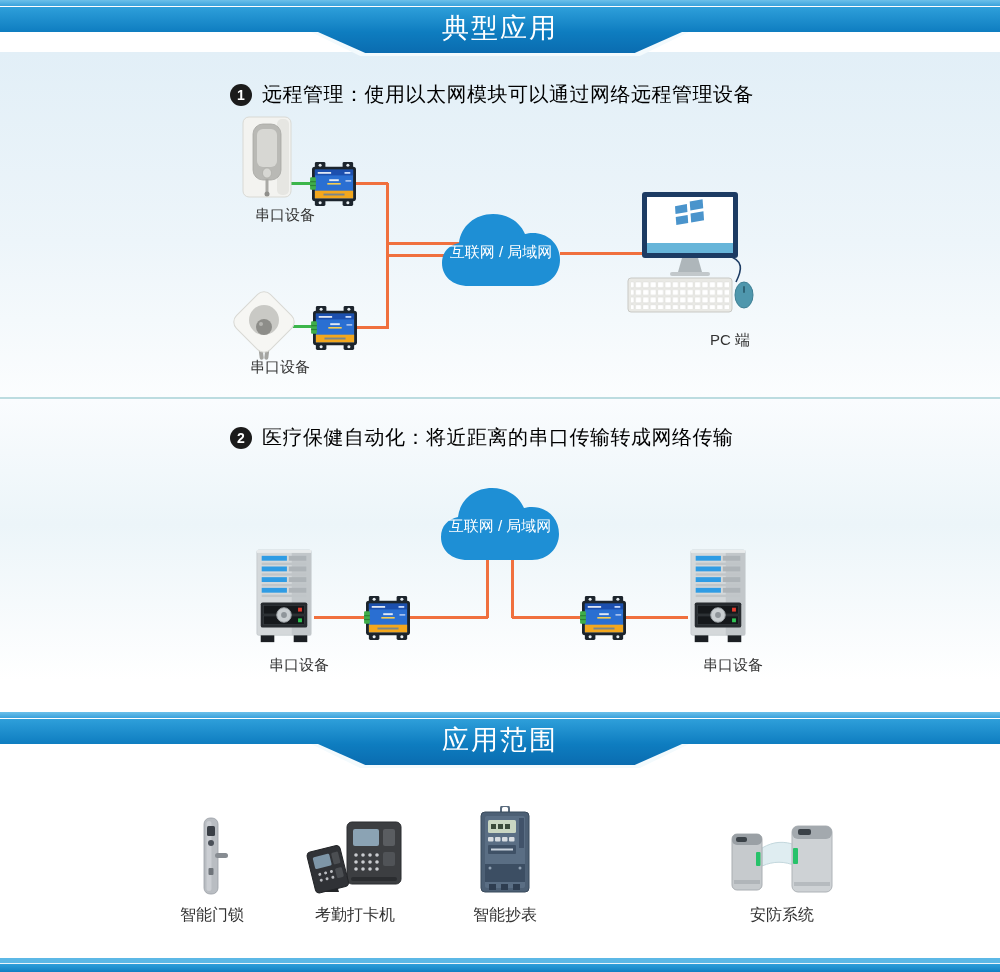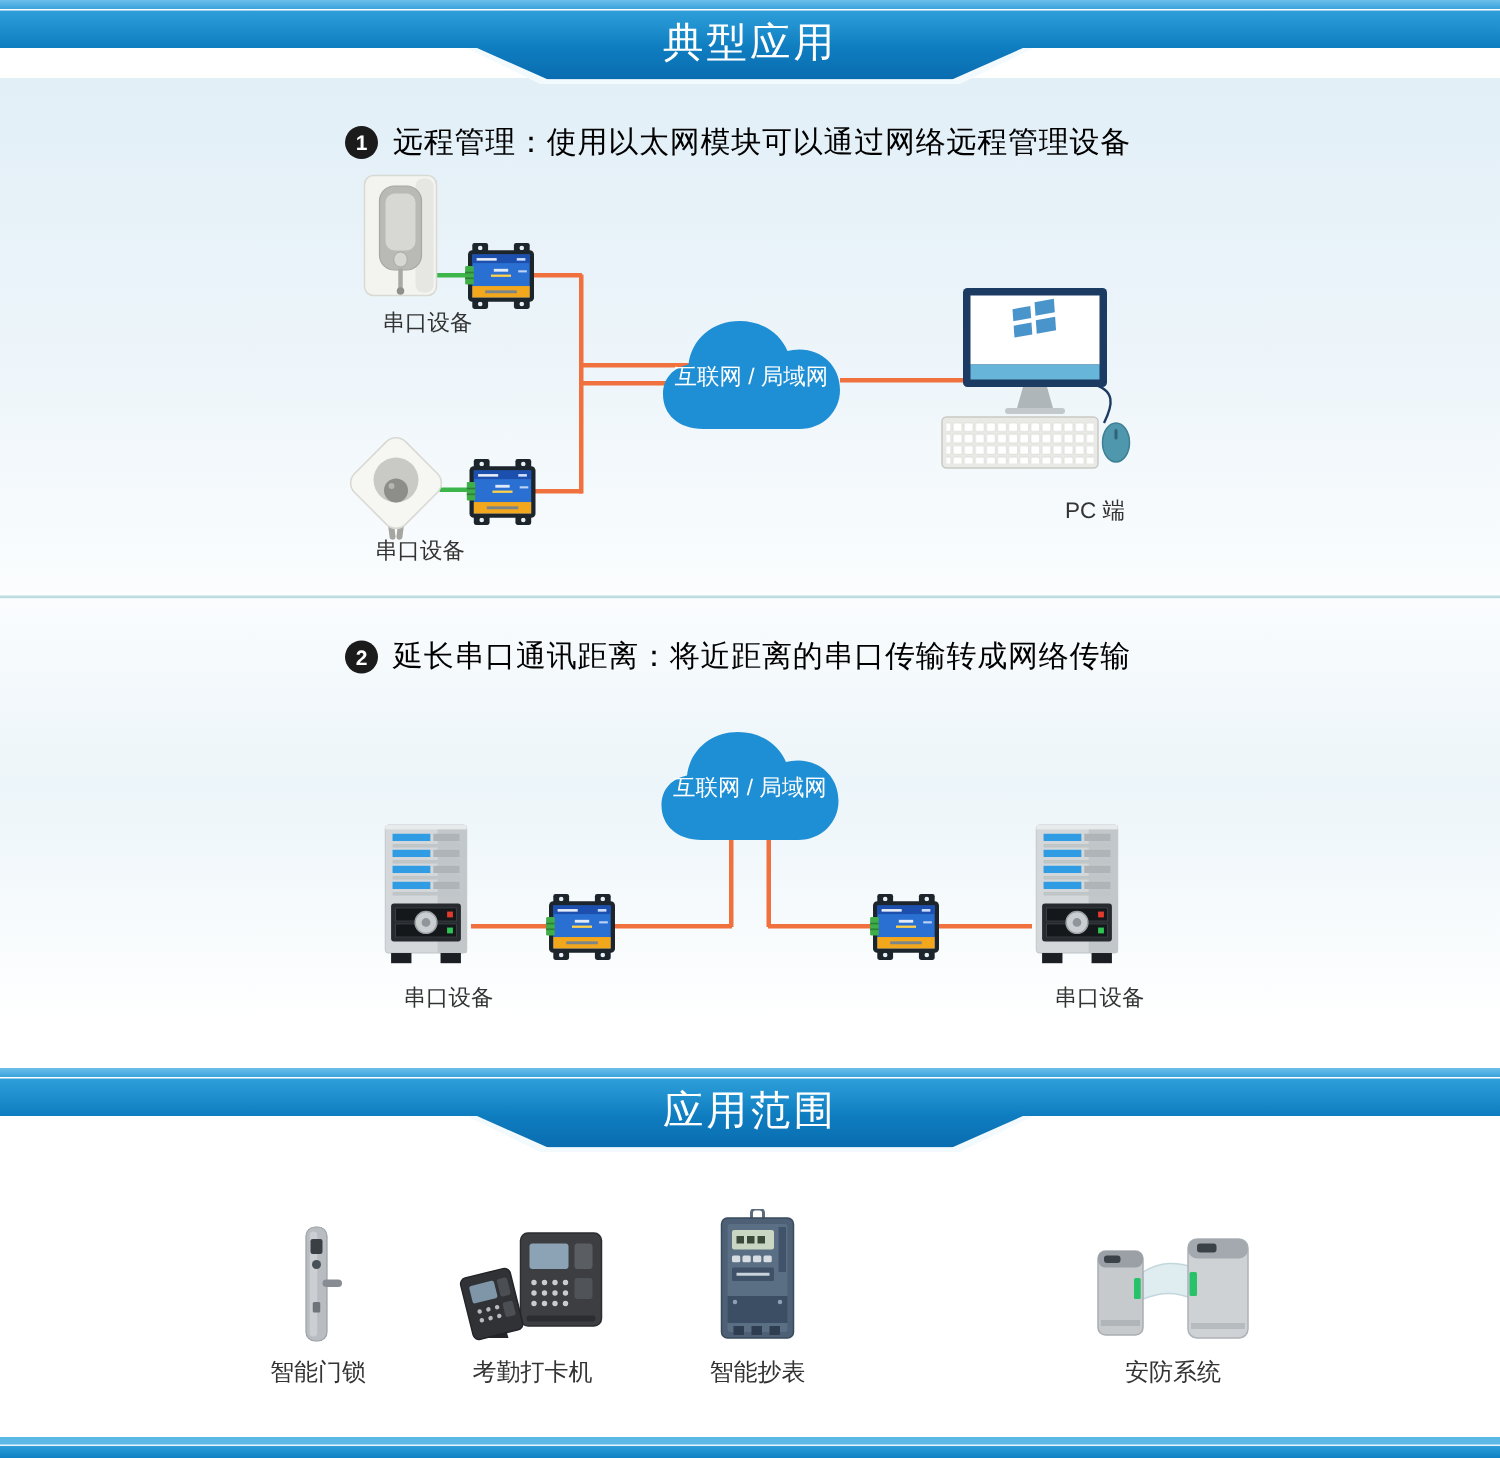--- a/index.html
+++ b/index.html
@@ -166,21 +166,21 @@
     <rect x="11" y="91" width="98" height="28" fill="url(#kbk)"></rect>
     <ellipse cx="124" cy="105" rx="9" ry="13" fill="#4f97ad" stroke="#3d7f94"></ellipse>
     <rect x="123" y="96" width="2" height="7" rx="1" fill="#2e6476"></rect>
   </svg>
   <div class="lbl" style="left:630px;top:320px;width:120px;margin-top:11px;">PC 端</div>
 
   <div class="section2"></div>
 
   <div class="heading" style="left:230px;top:424px;">
     <div class="num">2</div>
-    <div class="txt">延长串口通讯距离：将近距离的串口传输转成网络传输</div>
+    <div class="txt">医疗保健自动化：将近距离的串口传输转成网络传输</div>
   </div>
 
   <div class="line-o vline" style="left:486px;top:552px;height:66px;"></div>
   <div class="line-o vline" style="left:511px;top:552px;height:66px;"></div>
   <div class="line-o hline" style="left:314px;top:616px;width:52px;"></div>
   <div class="line-o hline" style="left:410px;top:616px;width:78px;"></div>
   <div class="line-o hline" style="left:512px;top:616px;width:70px;"></div>
   <div class="line-o hline" style="left:624px;top:616px;width:64px;"></div>
 
   <svg class="dev" style="left:437px;top:480px;" width="126" height="86" viewBox="0 0 126 86">

